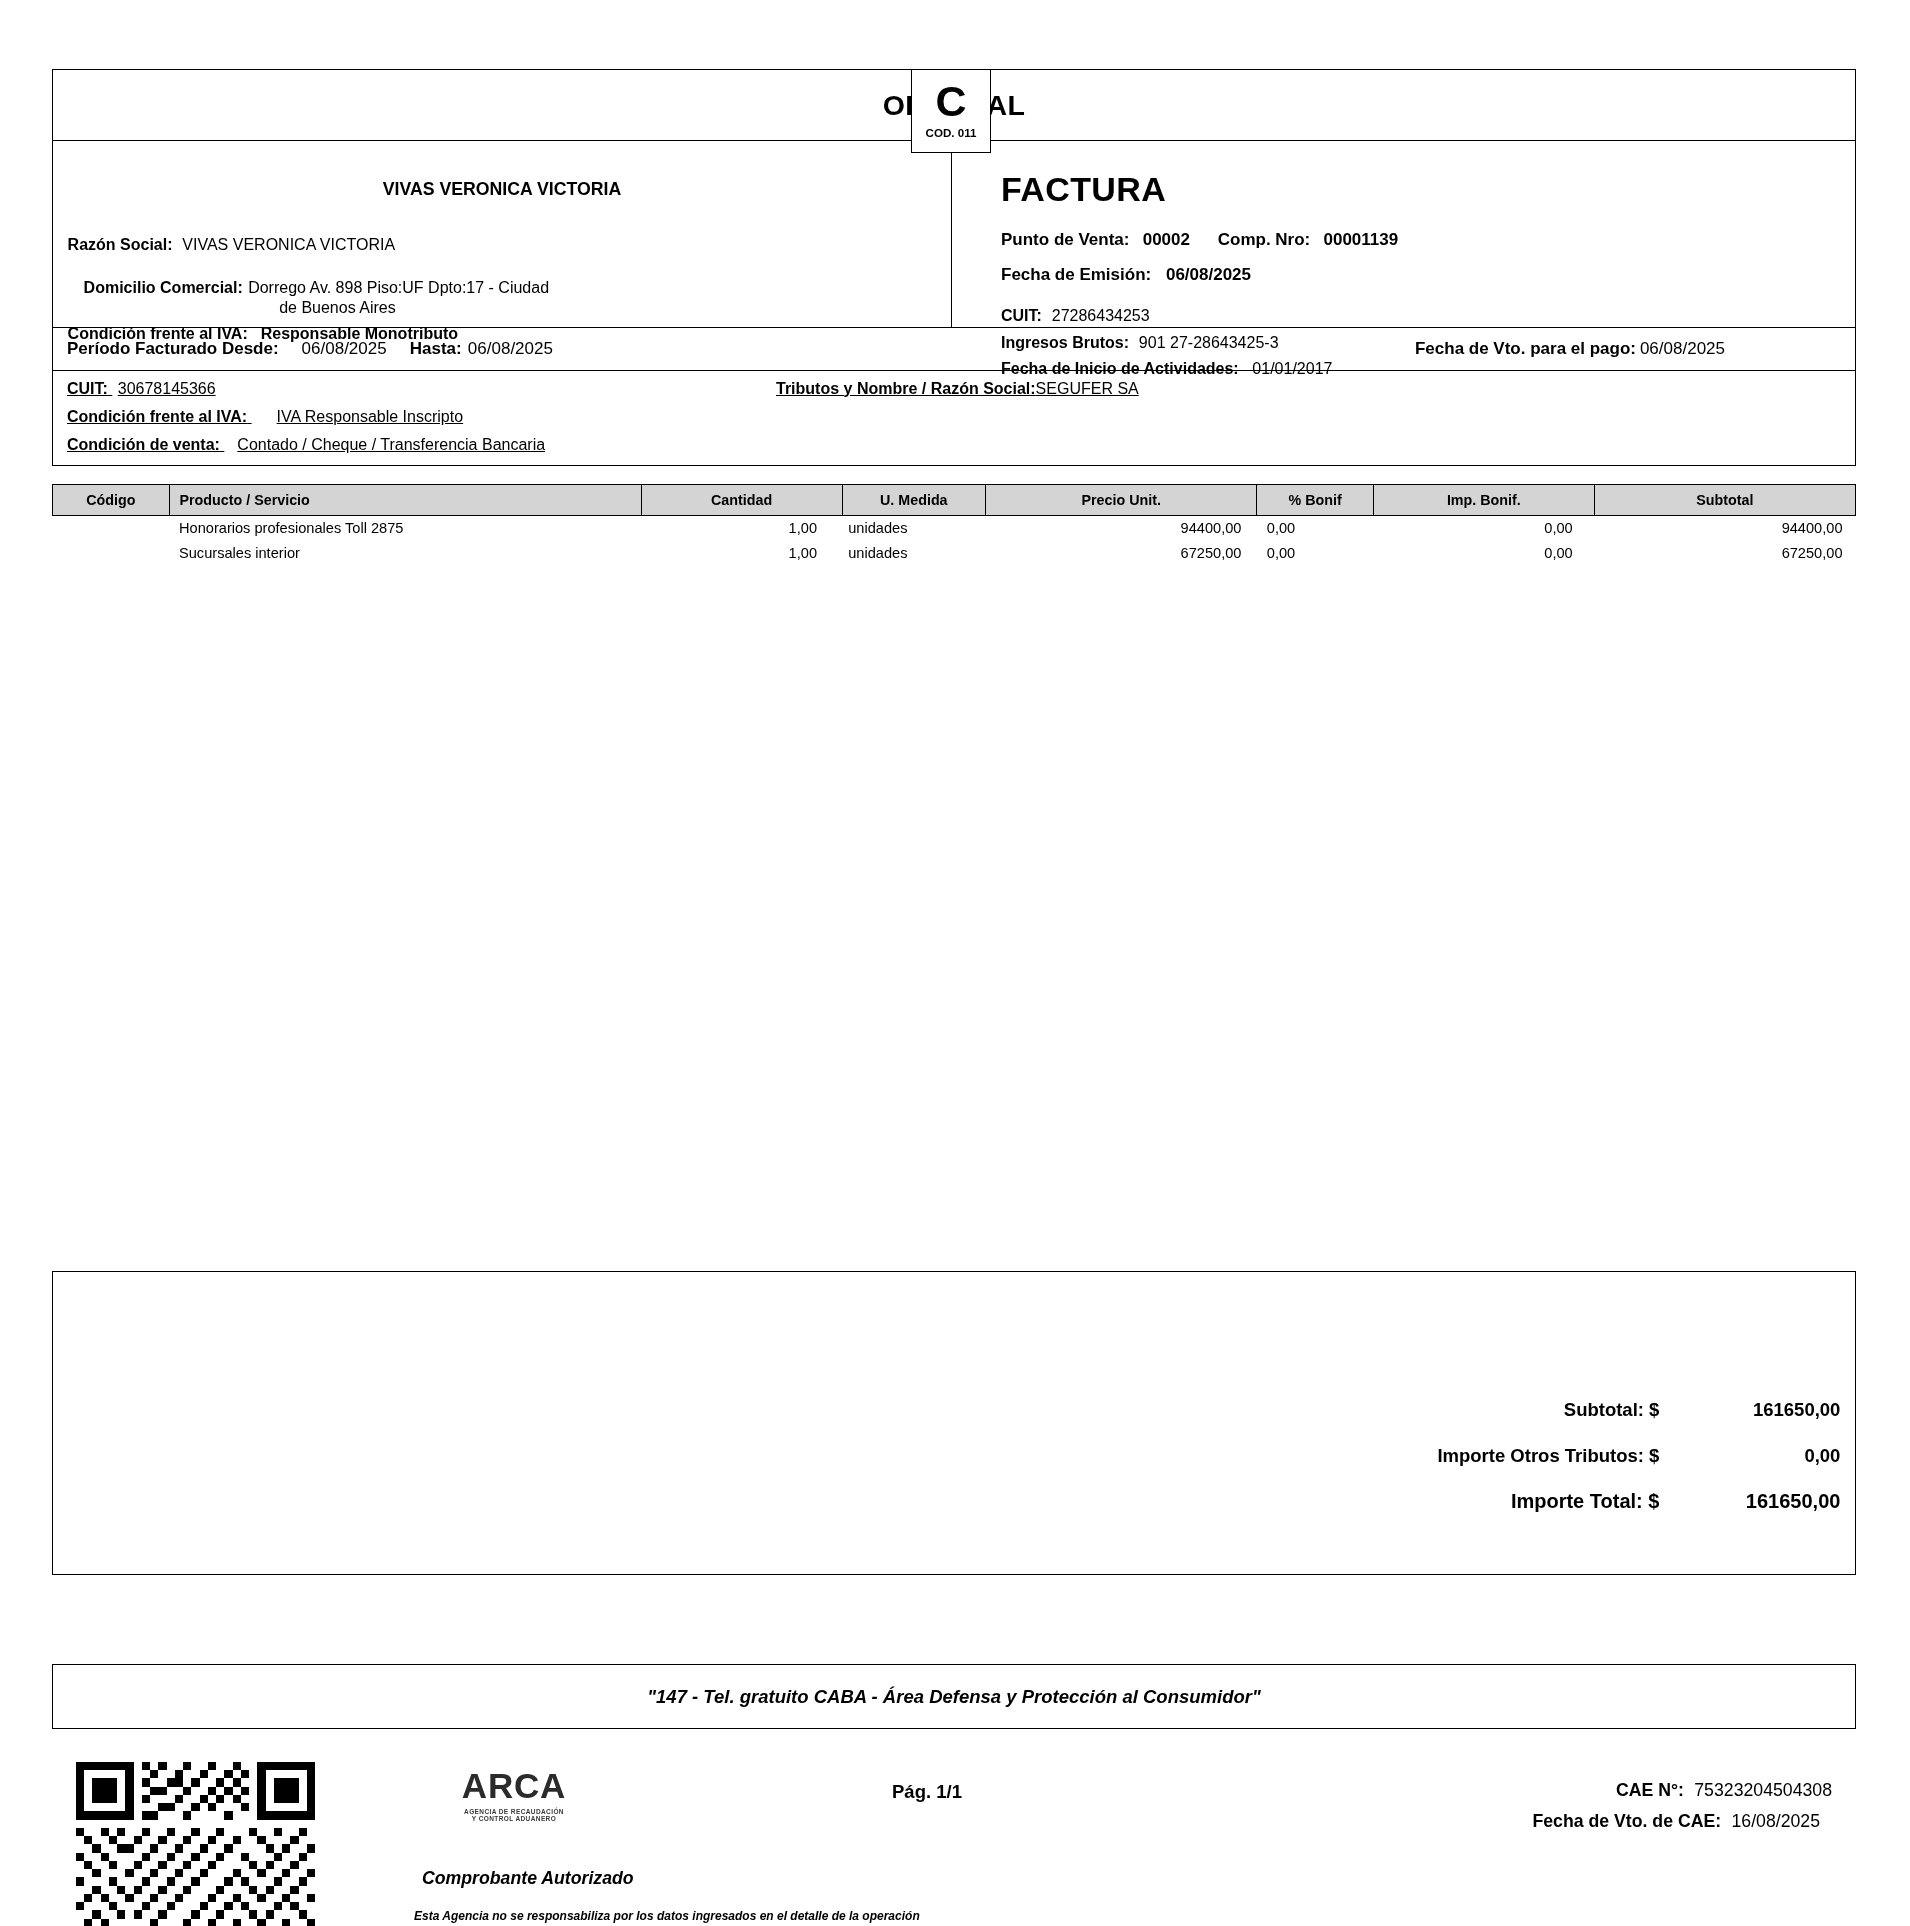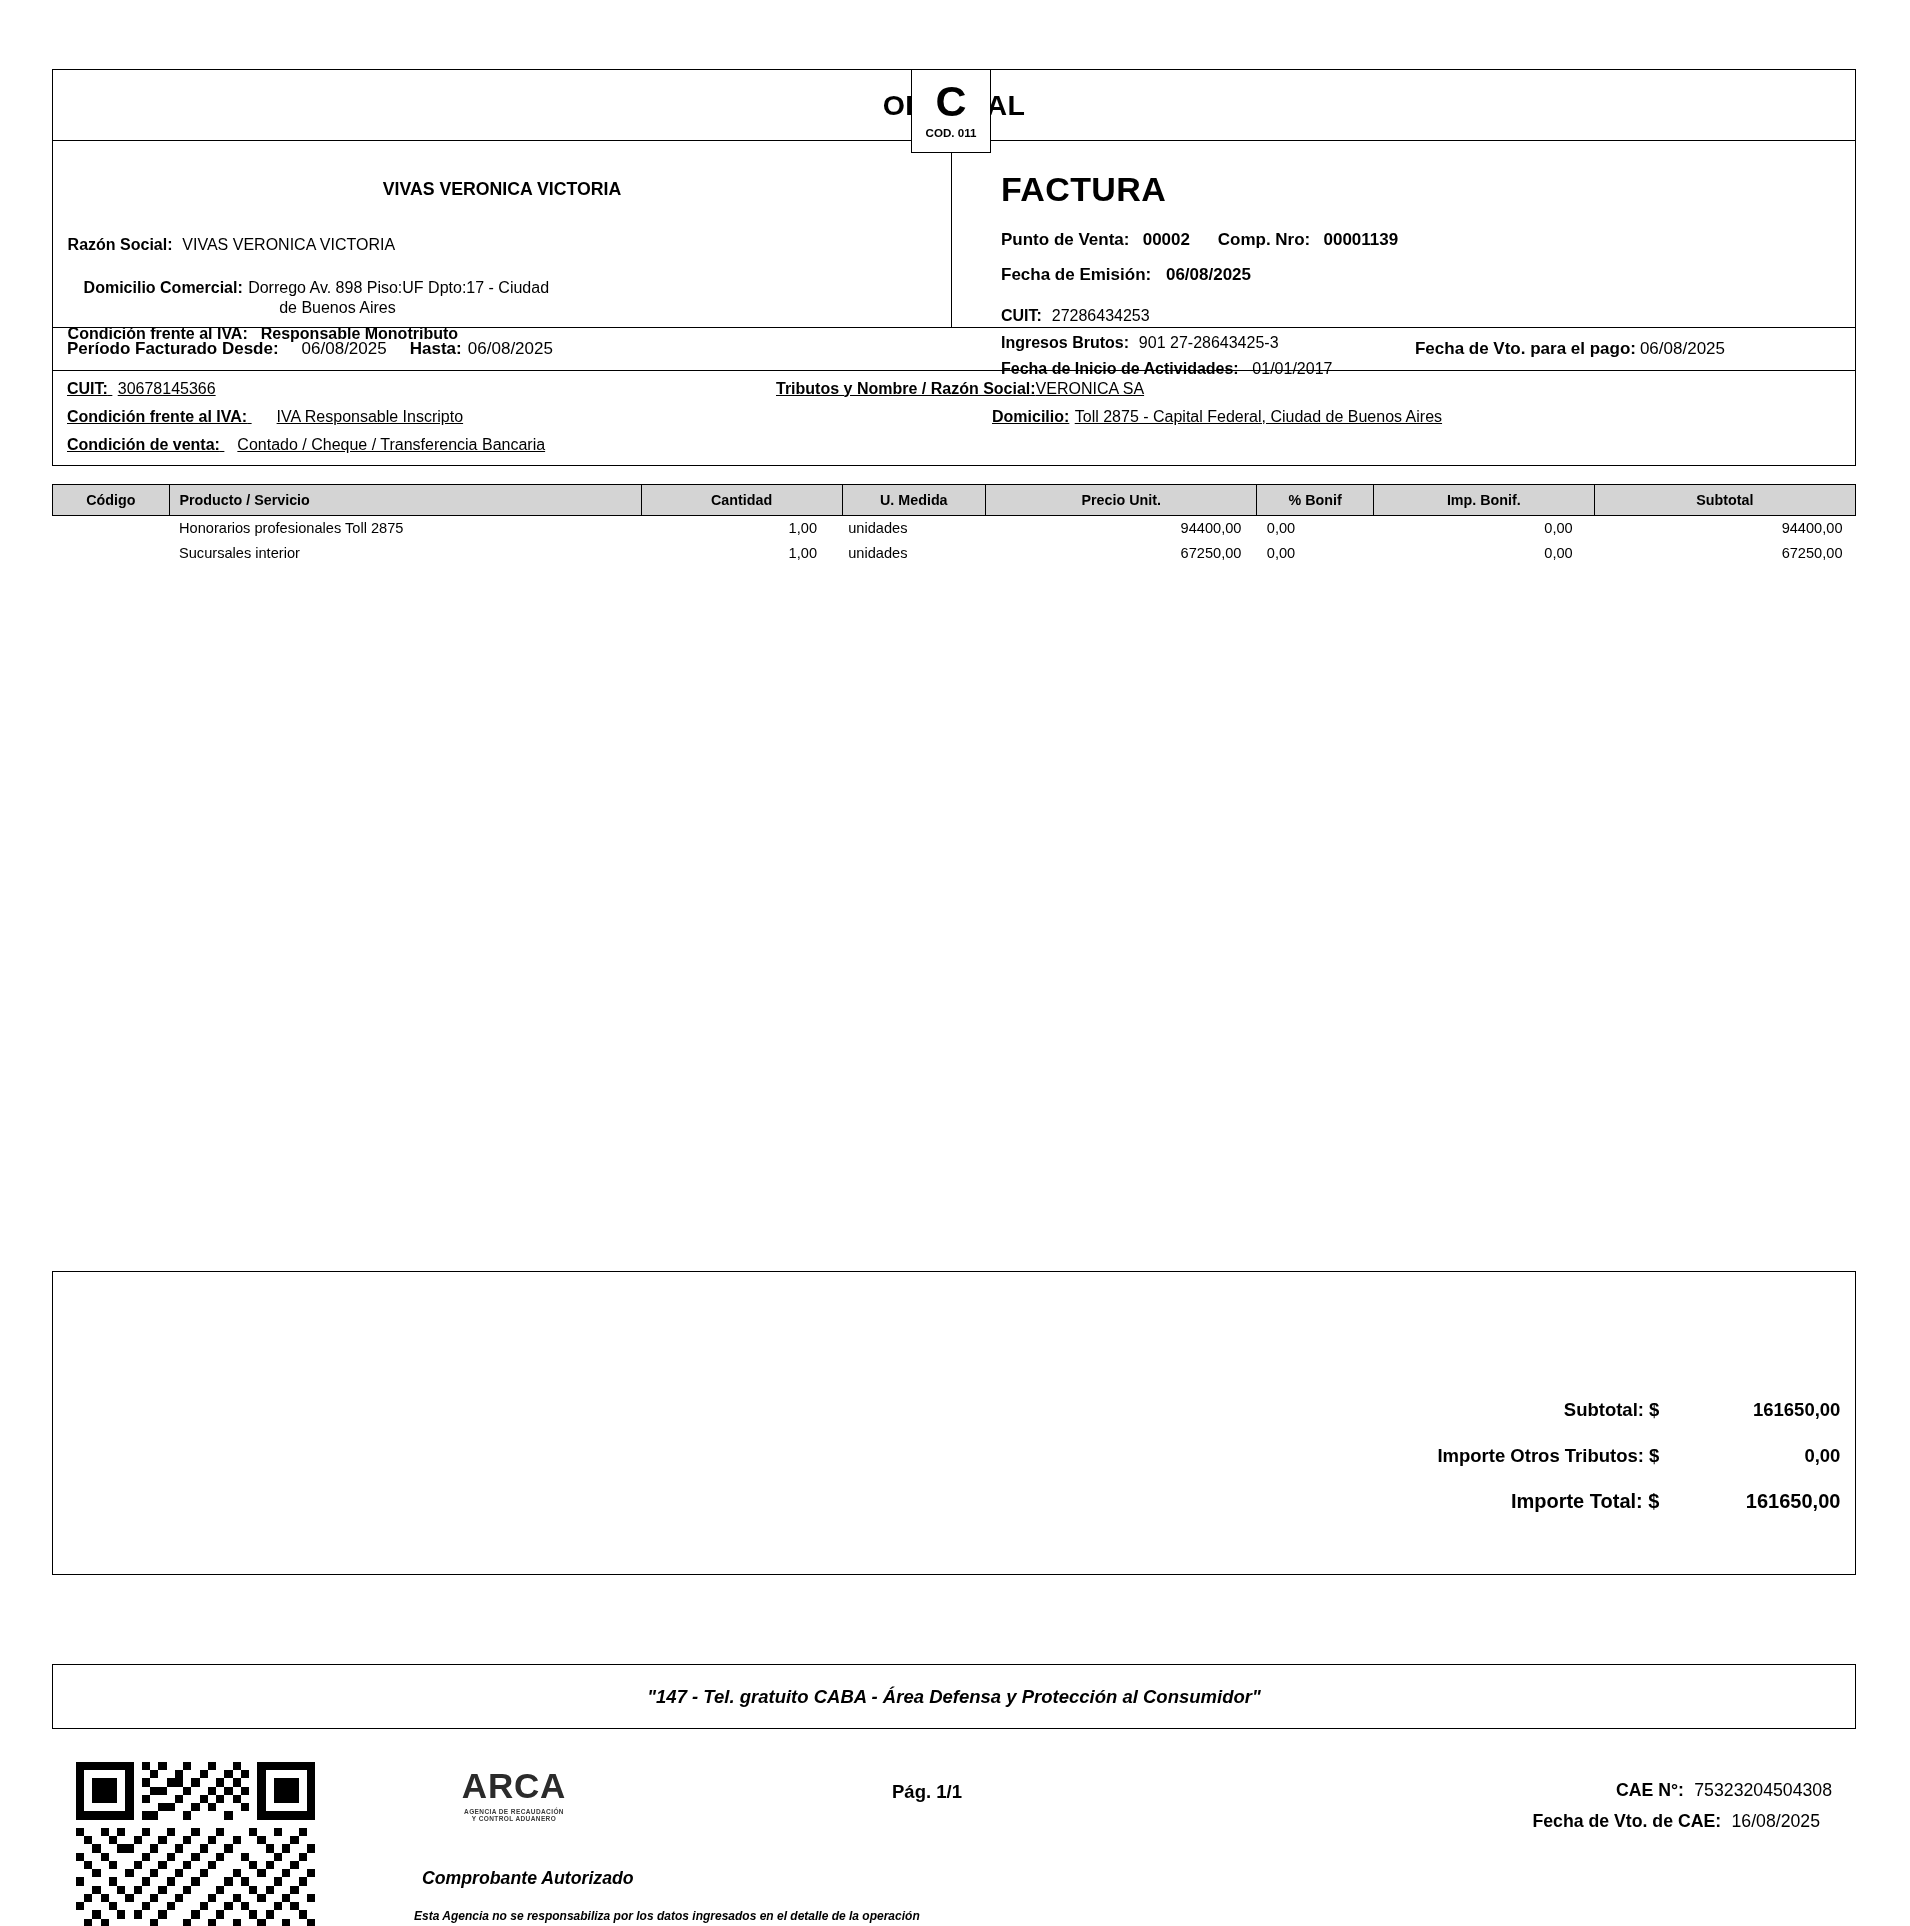--- a/index.html
+++ b/index.html
@@ -402,32 +402,28 @@
     </div>
 
     <div class="bx bx-noT receptor">
       <div class="rec-line">
         <div class="rec-left">
           <span class="lbl">CUIT:</span>
           <span class="val-ml">30678145366</span>
         </div>
         <div class="rec-right rr1">
           <span class="lbl">Tributos y Nombre / Razón Social:</span>
-          <span>VERONICA SA</span>
+          <span>SEGUFER SA</span>
         </div>
       </div>
 
       <div class="rec-line">
         <div class="rec-left">
           <span class="lbl">Condición frente al IVA:</span>
           <span style="margin-left:25px">IVA Responsable Inscripto</span>
-        </div>
-        <div class="rec-right rr2">
-          <span class="lbl">Domicilio:</span>
-          <span class="val-ml">Toll 2875 - Capital Federal, Ciudad de Buenos Aires</span>
         </div>
       </div>
 
       <div class="rec-line">
         <div class="rec-left">
           <span class="lbl">Condición de venta:</span>
           <span style="margin-left:13px">Contado / Cheque / Transferencia Bancaria</span>
         </div>
       </div>
     </div>

